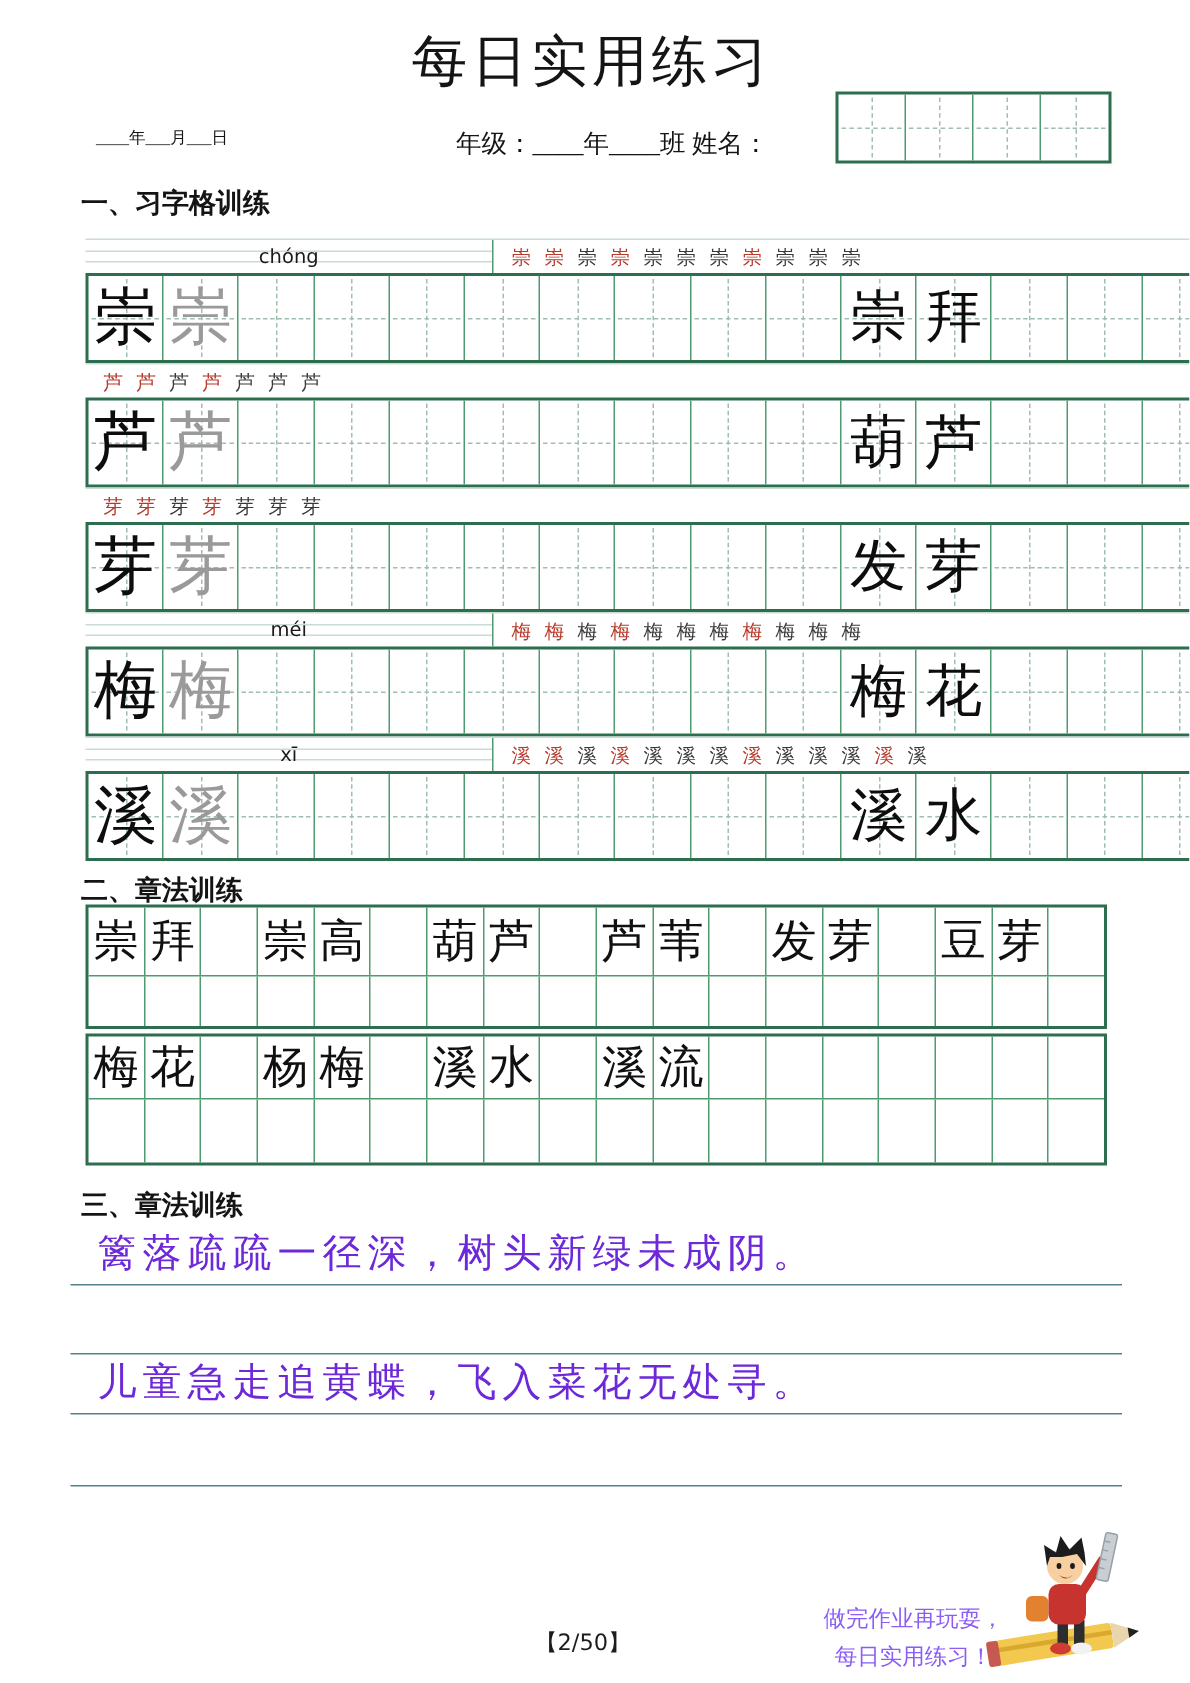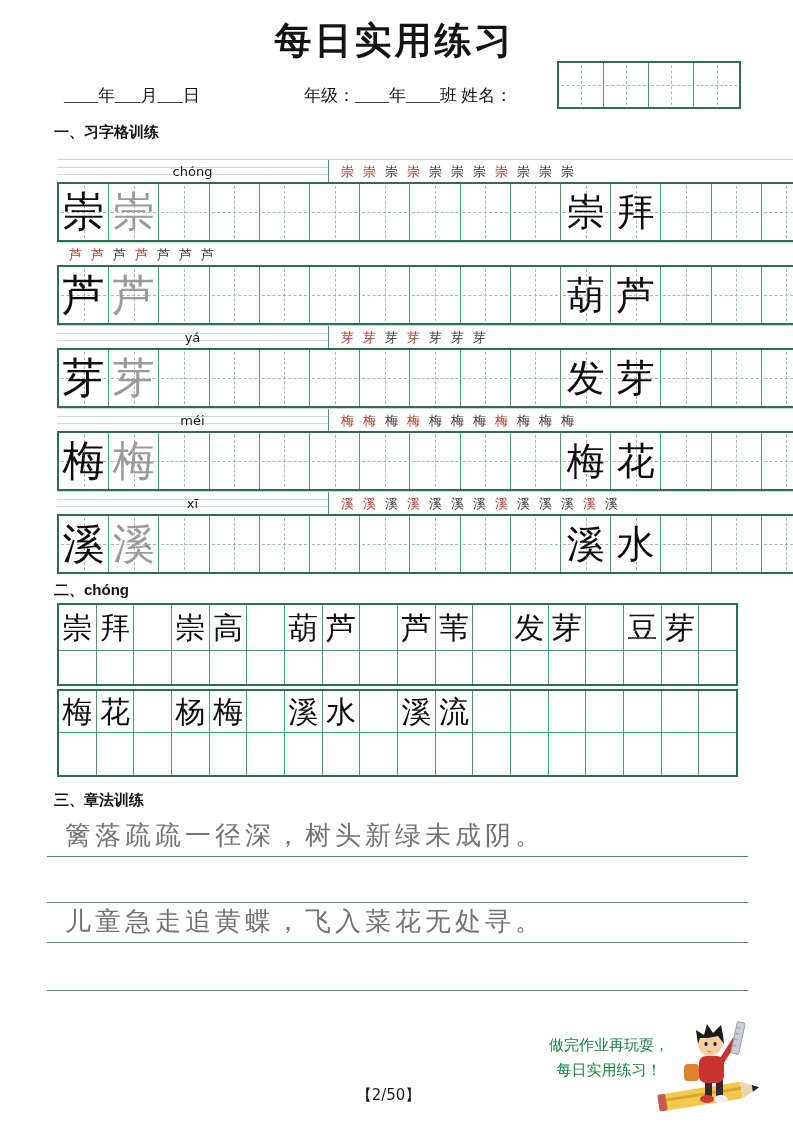--- a/index.html
+++ b/index.html
@@ -9,42 +9,42 @@
     width: 793px; height: 1122px;
     background: #ffffff;
     overflow: hidden;
     font-family: "Liberation Sans", sans-serif;
     color: #141414;
   }
 
   
   .page-title {
     position:absolute; top:16px; left:0; right:4px;
-    text-align:center; font-size:37px; font-weight:700; letter-spacing:3px;
+    text-align:center; font-size:37px; font-weight:400; letter-spacing:3px;
     font-family:"Liberation Sans", sans-serif;
   }
-  .date-line  { position:absolute; left:64px;  top:84px; font-size:17px; font-family:"Liberation Serif", serif; }
+  .date-line  { position:absolute; left:64px;  top:84px; font-size:11px; font-family:"Liberation Serif", serif; }
   .grade-line { position:absolute; left:304px; top:84px; font-size:17px; font-family:"Liberation Serif", serif; }
 
   .name-grid { position:absolute; left:557px; top:61px; display:flex; border:2px solid var(--green-dark); background:#fff; }
   .name-cell { width:45px; height:44px; position:relative; border-right:1px solid var(--green); }
   .name-cell:last-child { border-right:none; }
 
   
   .crossed::before {
     content:""; position:absolute; left:50%; top:2px; bottom:2px;
     border-left:1px dashed var(--dash); z-index:0;
   }
   .crossed::after {
     content:""; position:absolute; top:50%; left:2px; right:2px;
     border-top:1px dashed var(--dash); z-index:0;
   }
 
   
-  .sec-heading { position:absolute; left:54px; font-size:15px; font-weight:700; font-family:"Liberation Sans", sans-serif; }
+  .sec-heading { position:absolute; left:54px; font-size:18px; font-weight:700; font-family:"Liberation Sans", sans-serif; }
   #sec1-heading { top:123px; }
   #sec2-heading { top:581px; }
   #sec3-heading { top:791px; }
 
   
   #practice-table { position:absolute; left:57px; top:159px; width:687px; }
   .block { width:756px; height:83px; }
   .strip { height:23px; display:flex; border-top:1px solid #ccdcd2; }
   .pinyin-box {
     width:272px; height:100%;
@@ -77,31 +77,31 @@
   .sg-row:last-child { border-bottom:none; }
   .sg-cell { flex:1; border-right:1px solid var(--green); display:flex; align-items:center; justify-content:center; }
   .sg-cell:last-child { border-right:none; }
   .sg-char { font-size:30px; line-height:1; color:#101010; font-family:"Liberation Serif", serif; }
 
   
   #composition { position:absolute; left:47px; top:818px; width:701px; }
   .comp-sentence {
     height:39px; border-bottom:1px solid var(--teal);
     display:flex; align-items:flex-end; padding:0 0 3px 18px;
-    font-size:26px; letter-spacing:4px; color:#737373;
+    font-size:26px; letter-spacing:4px; color:#6d28d9;
     font-family:"Liberation Serif", serif;
   }
   .comp-blank { border-bottom:1px solid var(--teal); }
   #blank1 { height:46px; }
   #sentence2 { height:40px; }
   #blank2 { height:48px; }
 
   
   .page-number { position:absolute; top:1086px; left:0; right:16px; text-align:center; font-size:15px; color:#1c1c1c; font-family:"DejaVu Sans", sans-serif; }
-  .motto { position:absolute; left:535px; top:1033px; width:148px; text-align:center; font-size:15px; line-height:25px; color:#15803d; font-family:"Liberation Serif", serif; }
+  .motto { position:absolute; left:535px; top:1068px; width:148px; text-align:center; font-size:15px; line-height:25px; color:#8b5cf6; font-family:"Liberation Serif", serif; }
   .mascot { position:absolute; left:648px; top:1020px; }
 </style>
 </head>
 <body>
 
 <div id="page">
 
   <div class="page-title">每日实用练习</div>
 
   <div class="date-line">____年___月___日</div>
@@ -193,23 +193,20 @@
           <div class="tcell crossed">
             <span class="word-char">芦</span>
           </div>
           <div class="tcell crossed"></div>
           <div class="tcell crossed"></div>
           <div class="tcell crossed"></div>
         </div>
       </div>
       <div class="block">
         <div class="strip">
-          <div class="pinyin-box">
-            <span class="pinyin">yá</span>
-          </div>
           <div class="stroke-strip">
             <span class="stroke-glyph red">芽</span>
             <span class="stroke-glyph red">芽</span>
             <span class="stroke-glyph">芽</span>
             <span class="stroke-glyph red">芽</span>
             <span class="stroke-glyph">芽</span>
             <span class="stroke-glyph">芽</span>
             <span class="stroke-glyph">芽</span>
           </div>
         </div>
@@ -326,21 +323,21 @@
           <div class="tcell crossed">
             <span class="word-char">水</span>
           </div>
           <div class="tcell crossed"></div>
           <div class="tcell crossed"></div>
           <div class="tcell crossed"></div>
         </div>
       </div>
     </div>
 
-  <div class="sec-heading" id="sec2-heading">二、chóng</div>
+  <div class="sec-heading" id="sec2-heading">二、章法训练</div>
   <div id="square-grid">
       <div class="sg-table">
         <div class="sg-row" style="height: 46px;">
           <div class="sg-cell">
             <span class="sg-char">崇</span>
           </div>
           <div class="sg-cell">
             <span class="sg-char">拜</span>
           </div>
           <div class="sg-cell"></div>

